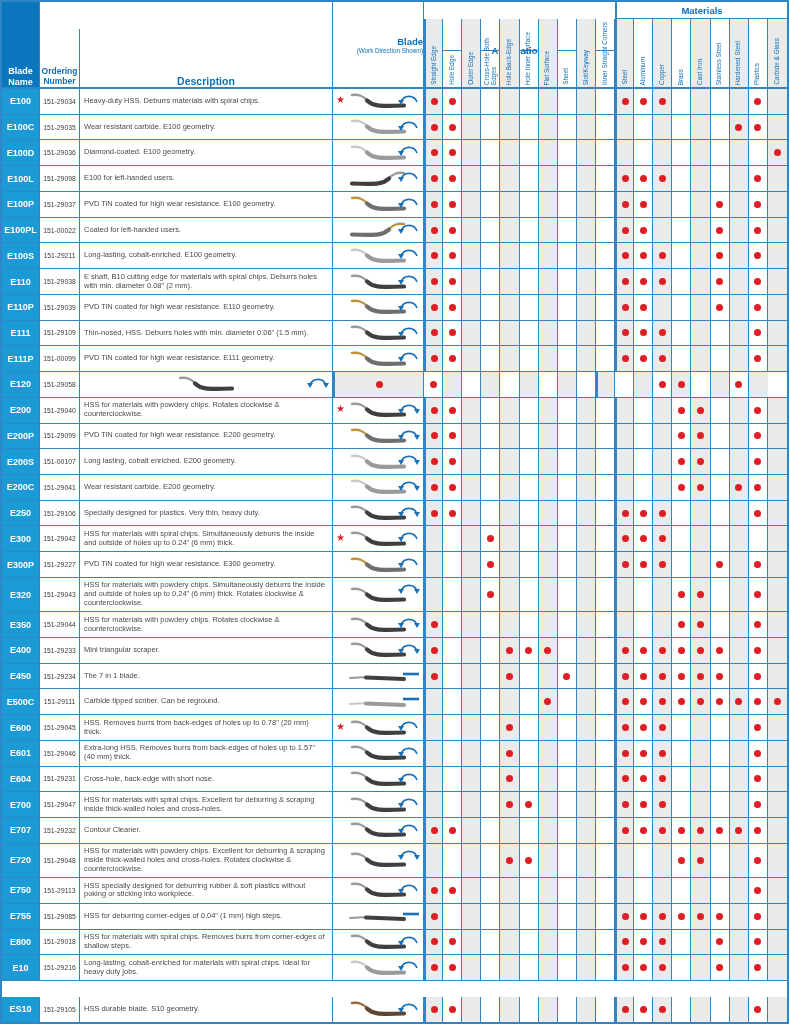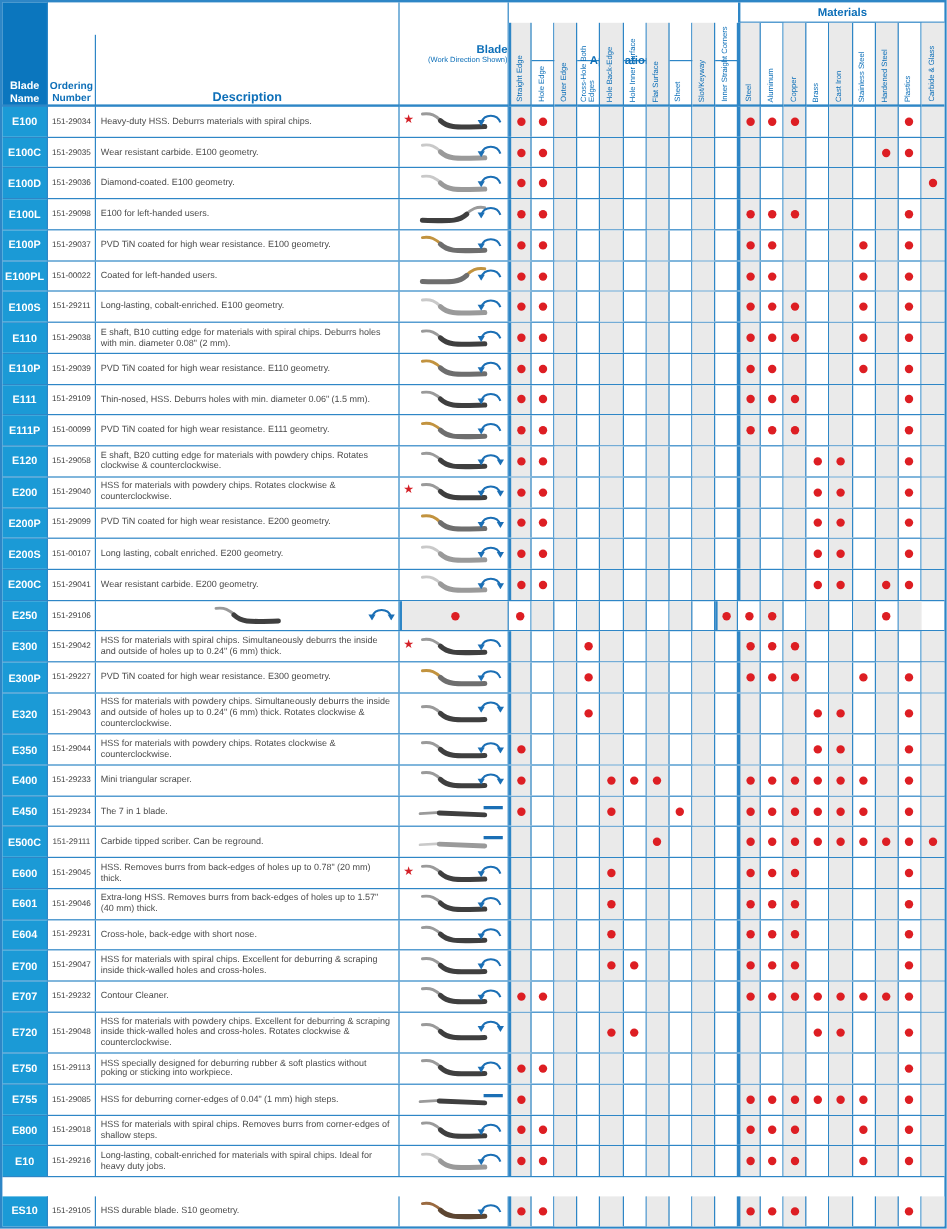--- a/index.html
+++ b/index.html
@@ -653,21 +653,20 @@
       <div class="dotcell"></div>
       <div class="dotcell shade"></div>
       <div class="dotcell">
         <span class="dot"></span>
       </div>
       <div class="dotcell shade last"></div>
     </div>
     <div class="grid-row brow">
       <div class="cell c-name">E120</div>
       <div class="cell c-order">151-29058</div>
-      <div class="cell c-desc">E shaft, B20 cutting edge for materials with powdery chips. Rotates clockwise &amp; counterclockwise.</div>
       <div class="cell c-blade">
         <span class="bladewrap"><svg width="62" height="22" viewBox="0 0 62 22">
             <path d="M5 5 C 12 4, 16 6, 21 11" stroke="#9a9a9a" stroke-width="2.4" fill="none" stroke-linecap="round"></path>
             <path d="M20 10.5 C 26 16, 30 16.5, 57 15.5" stroke="#3f3f3f" stroke-width="4.2" fill="none" stroke-linecap="round"></path>
           </svg></span>
         <span class="arrow"><svg width="24" height="14" viewBox="0 0 24 14">
             <path d="M4 11 A 8.5 8.5 0 0 1 20 11" stroke="#1b6fb5" stroke-width="1.7" fill="none"></path>
             <polygon points="1,9 7,9 4,14" fill="#1b6fb5"></polygon>
             <polygon points="17,9 23,9 20,14" fill="#1b6fb5"></polygon>
           </svg></span>
@@ -881,20 +880,21 @@
         <span class="dot"></span>
       </div>
       <div class="dotcell">
         <span class="dot"></span>
       </div>
       <div class="dotcell shade last"></div>
     </div>
     <div class="grid-row brow">
       <div class="cell c-name">E250</div>
       <div class="cell c-order">151-29106</div>
+      <div class="cell c-desc">Specially designed for plastics. Very thin, heavy duty.</div>
       <div class="cell c-blade">
         <span class="bladewrap"><svg width="62" height="22" viewBox="0 0 62 22">
             <path d="M5 5 C 12 4, 16 6, 21 11" stroke="#9a9a9a" stroke-width="2.4" fill="none" stroke-linecap="round"></path>
             <path d="M20 10.5 C 26 16, 30 16.5, 57 15.5" stroke="#3f3f3f" stroke-width="4.2" fill="none" stroke-linecap="round"></path>
           </svg></span>
         <span class="arrow"><svg width="24" height="14" viewBox="0 0 24 14">
             <path d="M4 11 A 8.5 8.5 0 0 1 20 11" stroke="#1b6fb5" stroke-width="1.7" fill="none"></path>
             <polygon points="1,9 7,9 4,14" fill="#1b6fb5"></polygon>
             <polygon points="17,9 23,9 20,14" fill="#1b6fb5"></polygon>
           </svg></span>

